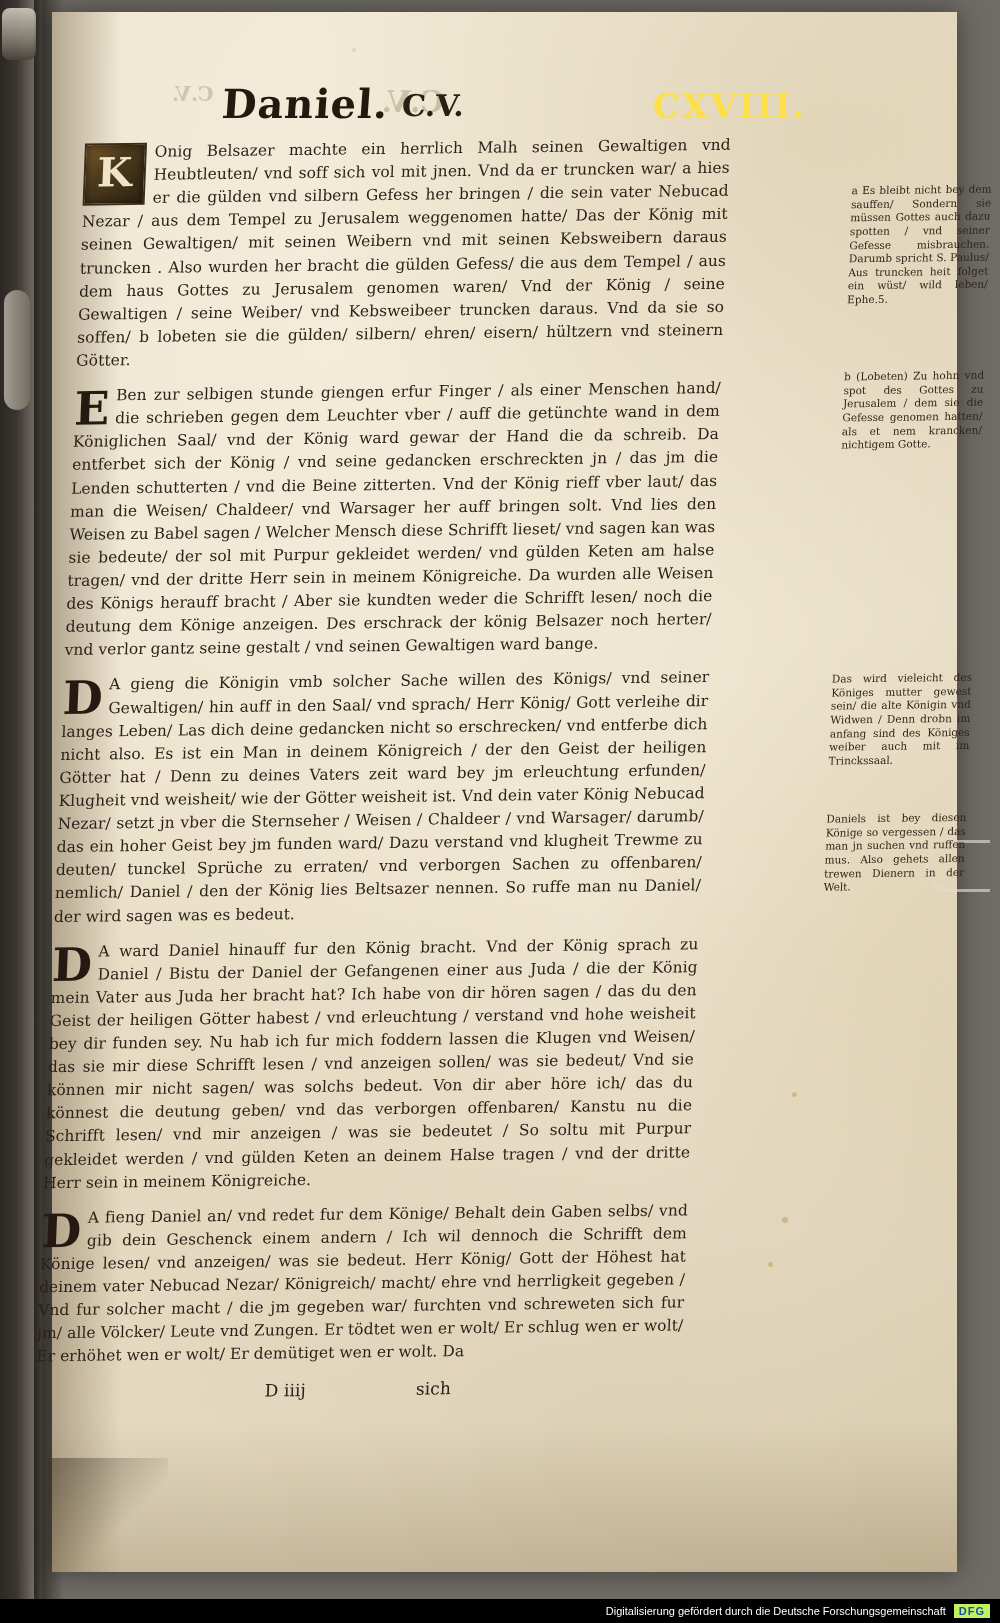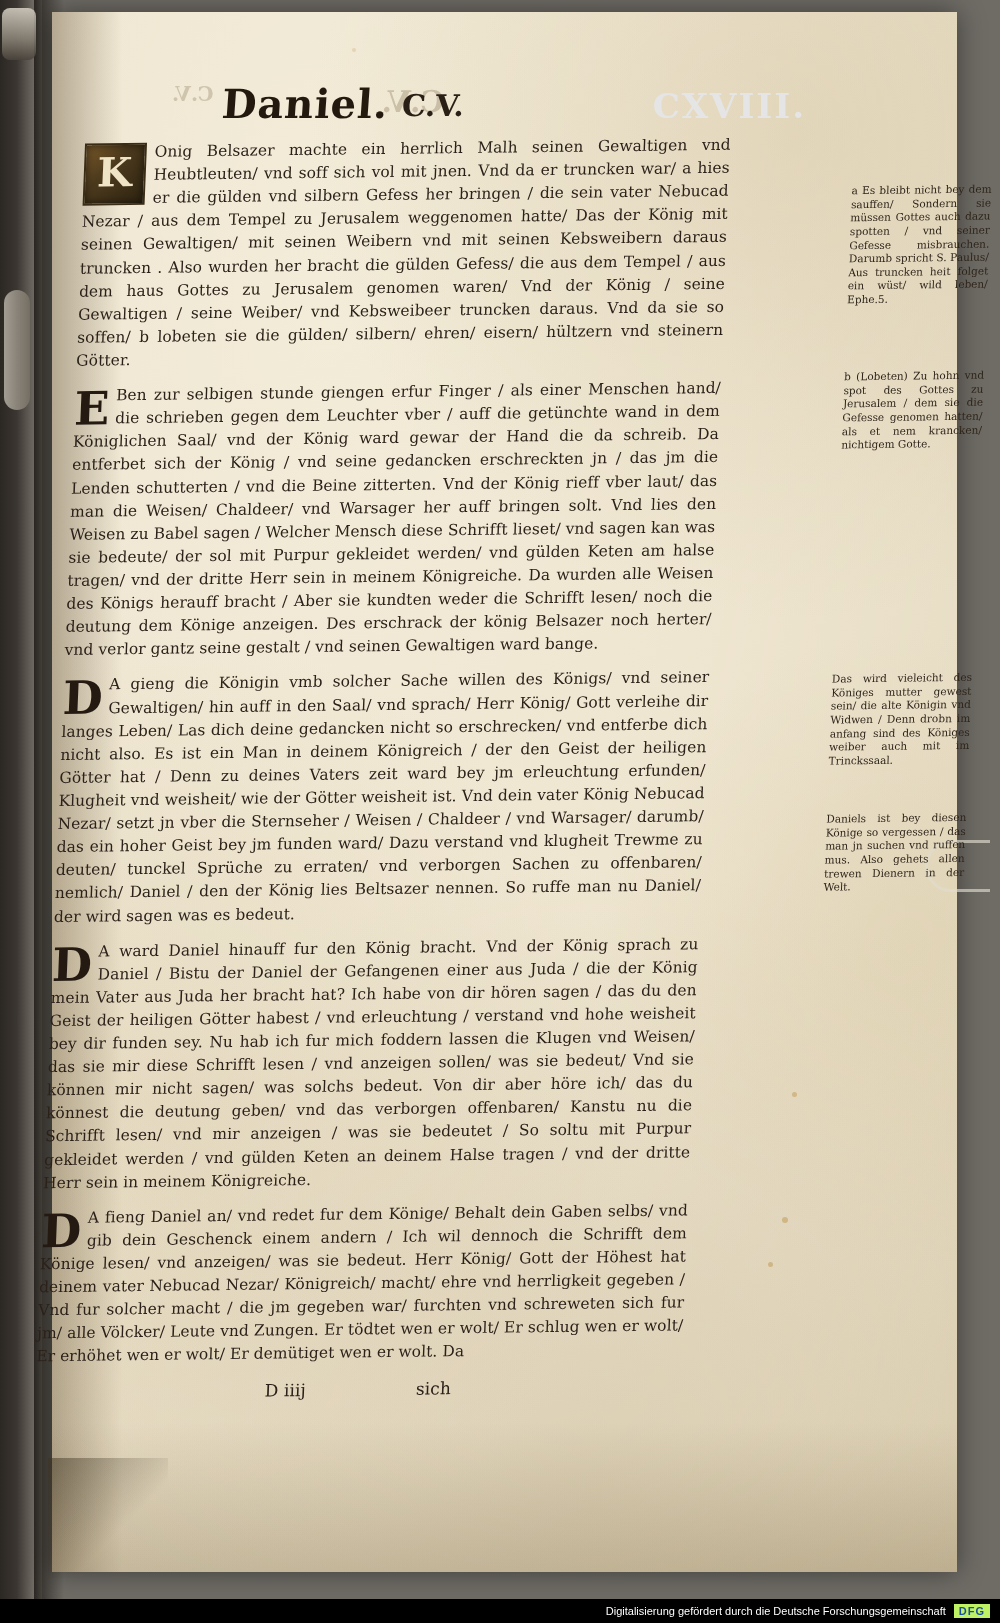--- a/index.html
+++ b/index.html
@@ -148,21 +148,21 @@
     color: rgba(120,100,70,.28);
     font-weight:700;
     transform: scaleX(-1);
   }
   .hdr-folio {
     position: absolute;
     right: 36px; top: 6px;
     font-size: 34px;
     font-weight: 700;
     letter-spacing: 2px;
-    color: #e5e5e5;
+    color: #fde047;
   }
 
   
   .body-wrap {
     position: relative;
   }
   .maincol {
     width: 646px;
     font-size: 15.4px;
     line-height: 1.50;

